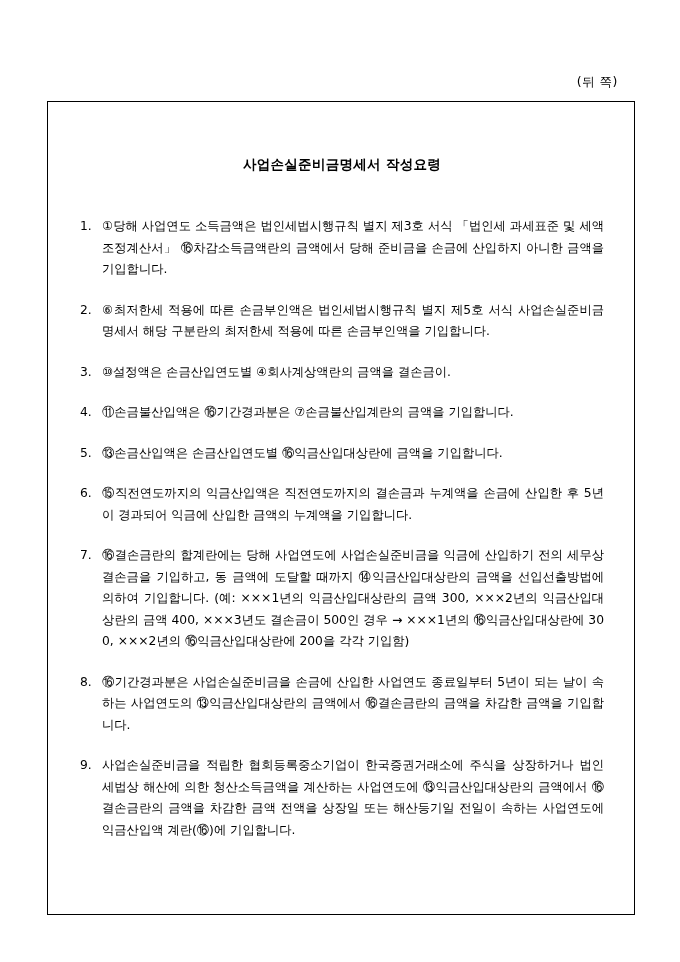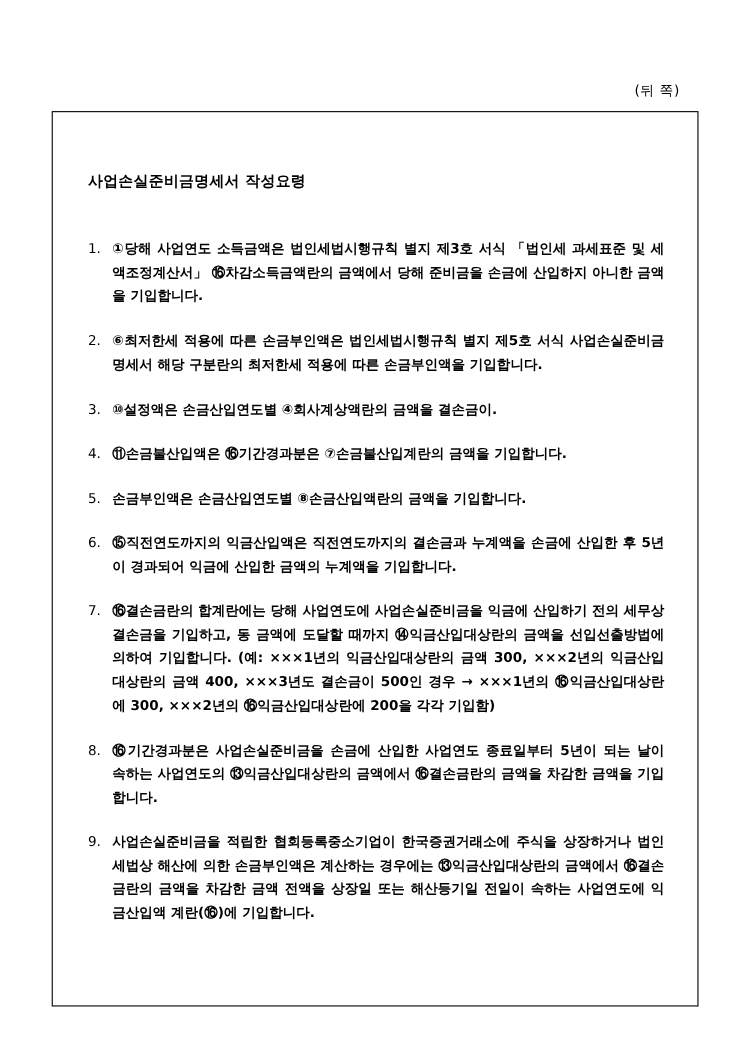--- a/index.html
+++ b/index.html
@@ -39,21 +39,21 @@
     box-sizing: border-box;
     background: #ffffff;
   }
   .inner {
     position: absolute;
     left: 32px;
     top: 0;
     width: 524px;
   }
   .doc-title {
-    text-align: left;
+    text-align: center;
     font-size: 13.5px;
     font-weight: bold;
     letter-spacing: 0.3px;
     margin-top: 54px;
   }
   .items {
     margin-top: 42px;
   }
   .item {
     display: flex;
@@ -66,21 +66,20 @@
     width: 22px;
     flex: 0 0 22px;
     text-align: left;
     white-space: nowrap;
   }
   .item .txt {
     flex: 1 1 auto;
     text-align: justify;
     text-justify: inter-ideograph;
     word-break: break-all;
-    font-weight: bold;
   }
 </style>
 </head>
 <body>
 
 <div class="page">
 
   <div class="corner-note">(뒤 쪽)</div>
 
   <div class="frame">
@@ -105,39 +104,39 @@
           <div class="txt">⑩설정액은 손금산입연도별 ④회사계상액란의 금액을 결손금이.</div>
         </div>
 
         <div class="item">
           <div class="num">4.</div>
           <div class="txt">⑪손금불산입액은 ⑯기간경과분은 ⑦손금불산입계란의 금액을 기입합니다.</div>
         </div>
 
         <div class="item">
           <div class="num">5.</div>
-          <div class="txt">손금부인액은 손금산입연도별 ⑧손금산입액란의 금액을 기입합니다.</div>
+          <div class="txt">⑬손금산입액은 손금산입연도별 ⑯익금산입대상란에 금액을 기입합니다.</div>
         </div>
 
         <div class="item">
           <div class="num">6.</div>
           <div class="txt">⑮직전연도까지의 익금산입액은 직전연도까지의 결손금과 누계액을 손금에 산입한 후 5년이 경과되어 익금에 산입한 금액의 누계액을 기입합니다.</div>
         </div>
 
         <div class="item">
           <div class="num">7.</div>
           <div class="txt">⑯결손금란의 합계란에는 당해 사업연도에 사업손실준비금을 익금에 산입하기 전의 세무상 결손금을 기입하고, 동 금액에 도달할 때까지 ⑭익금산입대상란의 금액을 선입선출방법에 의하여 기입합니다. (예: ×××1년의 익금산입대상란의 금액 300, ×××2년의 익금산입대상란의 금액 400, ×××3년도 결손금이 500인 경우 → ×××1년의 ⑯익금산입대상란에 300, ×××2년의 ⑯익금산입대상란에 200을 각각 기입함)</div>
         </div>
 
         <div class="item">
           <div class="num">8.</div>
           <div class="txt">⑯기간경과분은 사업손실준비금을 손금에 산입한 사업연도 종료일부터 5년이 되는 날이 속하는 사업연도의 ⑬익금산입대상란의 금액에서 ⑯결손금란의 금액을 차감한 금액을 기입합니다.</div>
         </div>
 
         <div class="item">
           <div class="num">9.</div>
-          <div class="txt">사업손실준비금을 적립한 협회등록중소기업이 한국증권거래소에 주식을 상장하거나 법인세법상 해산에 의한 손금부인액은 계산하는 경우에는 ⑬익금산입대상란의 금액에서 ⑯결손금란의 금액을 차감한 금액 전액을 상장일 또는 해산등기일 전일이 속하는 사업연도에 익금산입액 계란(⑯)에 기입합니다.</div>
+          <div class="txt">사업손실준비금을 적립한 협회등록중소기업이 한국증권거래소에 주식을 상장하거나 법인세법상 해산에 의한 청산소득금액을 계산하는 사업연도에 ⑬익금산입대상란의 금액에서 ⑯결손금란의 금액을 차감한 금액 전액을 상장일 또는 해산등기일 전일이 속하는 사업연도에 익금산입액 계란(⑯)에 기입합니다.</div>
         </div>
 
       </div>
     </div>
   </div>
 </div>
 
 </body></html>

